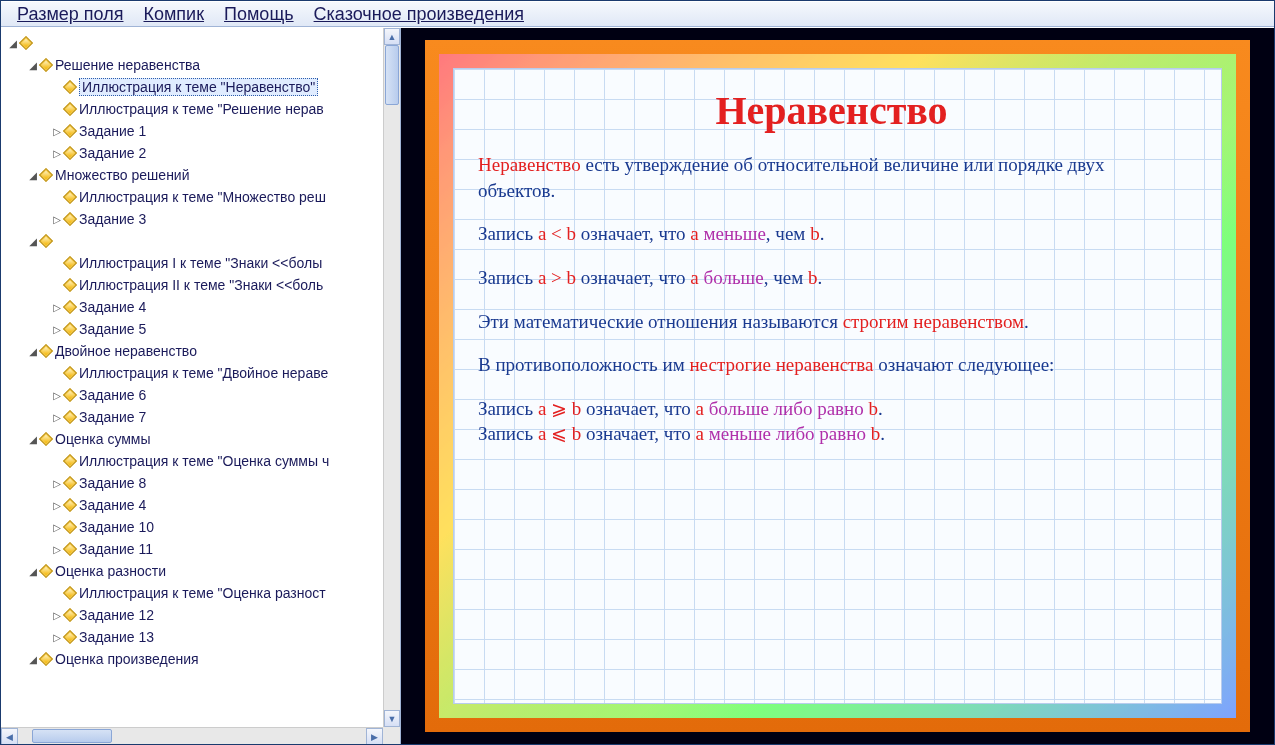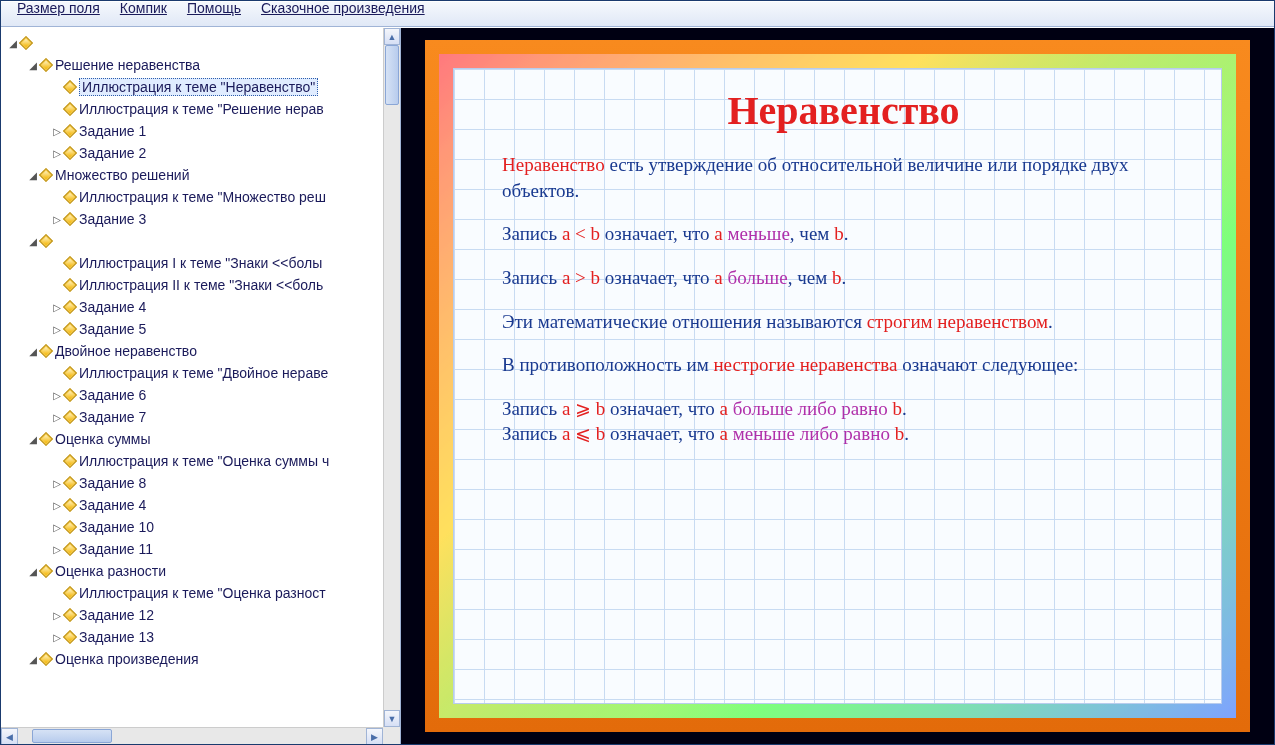--- a/index.html
+++ b/index.html
@@ -44,23 +44,23 @@
   }
   .win-min, .win-max { background: linear-gradient(#6ea5e8,#3a72c4); color:#fff; }
   .win-close { background: linear-gradient(#e07a7a,#c0392b); color:#fff; }
 
   .menubar {
     height: 26px;
     background: linear-gradient(#f5f8fd, #e0e8f6);
     border-top: 1px solid #fff;
     border-bottom: 1px solid #a0b4d6;
     display: flex;
-    align-items: flex-end;
+    align-items: center;
     padding: 8px 6px;
-    font-size: 14px;
+    font-size: 18px;
     color: #1a1a5a;
   }
   .menu-item { padding: 2px 10px; cursor: default; }
   .menu-item .ul { text-decoration: underline; }
 
   .body {
     flex: 1;
     display: flex;
     border-top: 1px solid #fff;
     overflow: hidden;
@@ -186,21 +186,21 @@
   }
   .paper {
     position: relative;
     width: 100%; height: 100%;
     background: #f9fcff;
     background-image:
       linear-gradient(#c8dbf2 1px, transparent 1px),
       linear-gradient(90deg, #c8dbf2 1px, transparent 1px);
     background-size: 30px 30px;
     border: 1px solid #b8cced;
-    padding: 18px 36px 18px 48px;
+    padding: 18px 36px 18px 24px;
     font-family: "Times New Roman", serif;
   }
   .paper-title {
     color: #e32020;
     font-size: 40px;
     font-weight: bold;
     text-align: center;
     margin: 0 0 18px 0;
   }
   .para {

